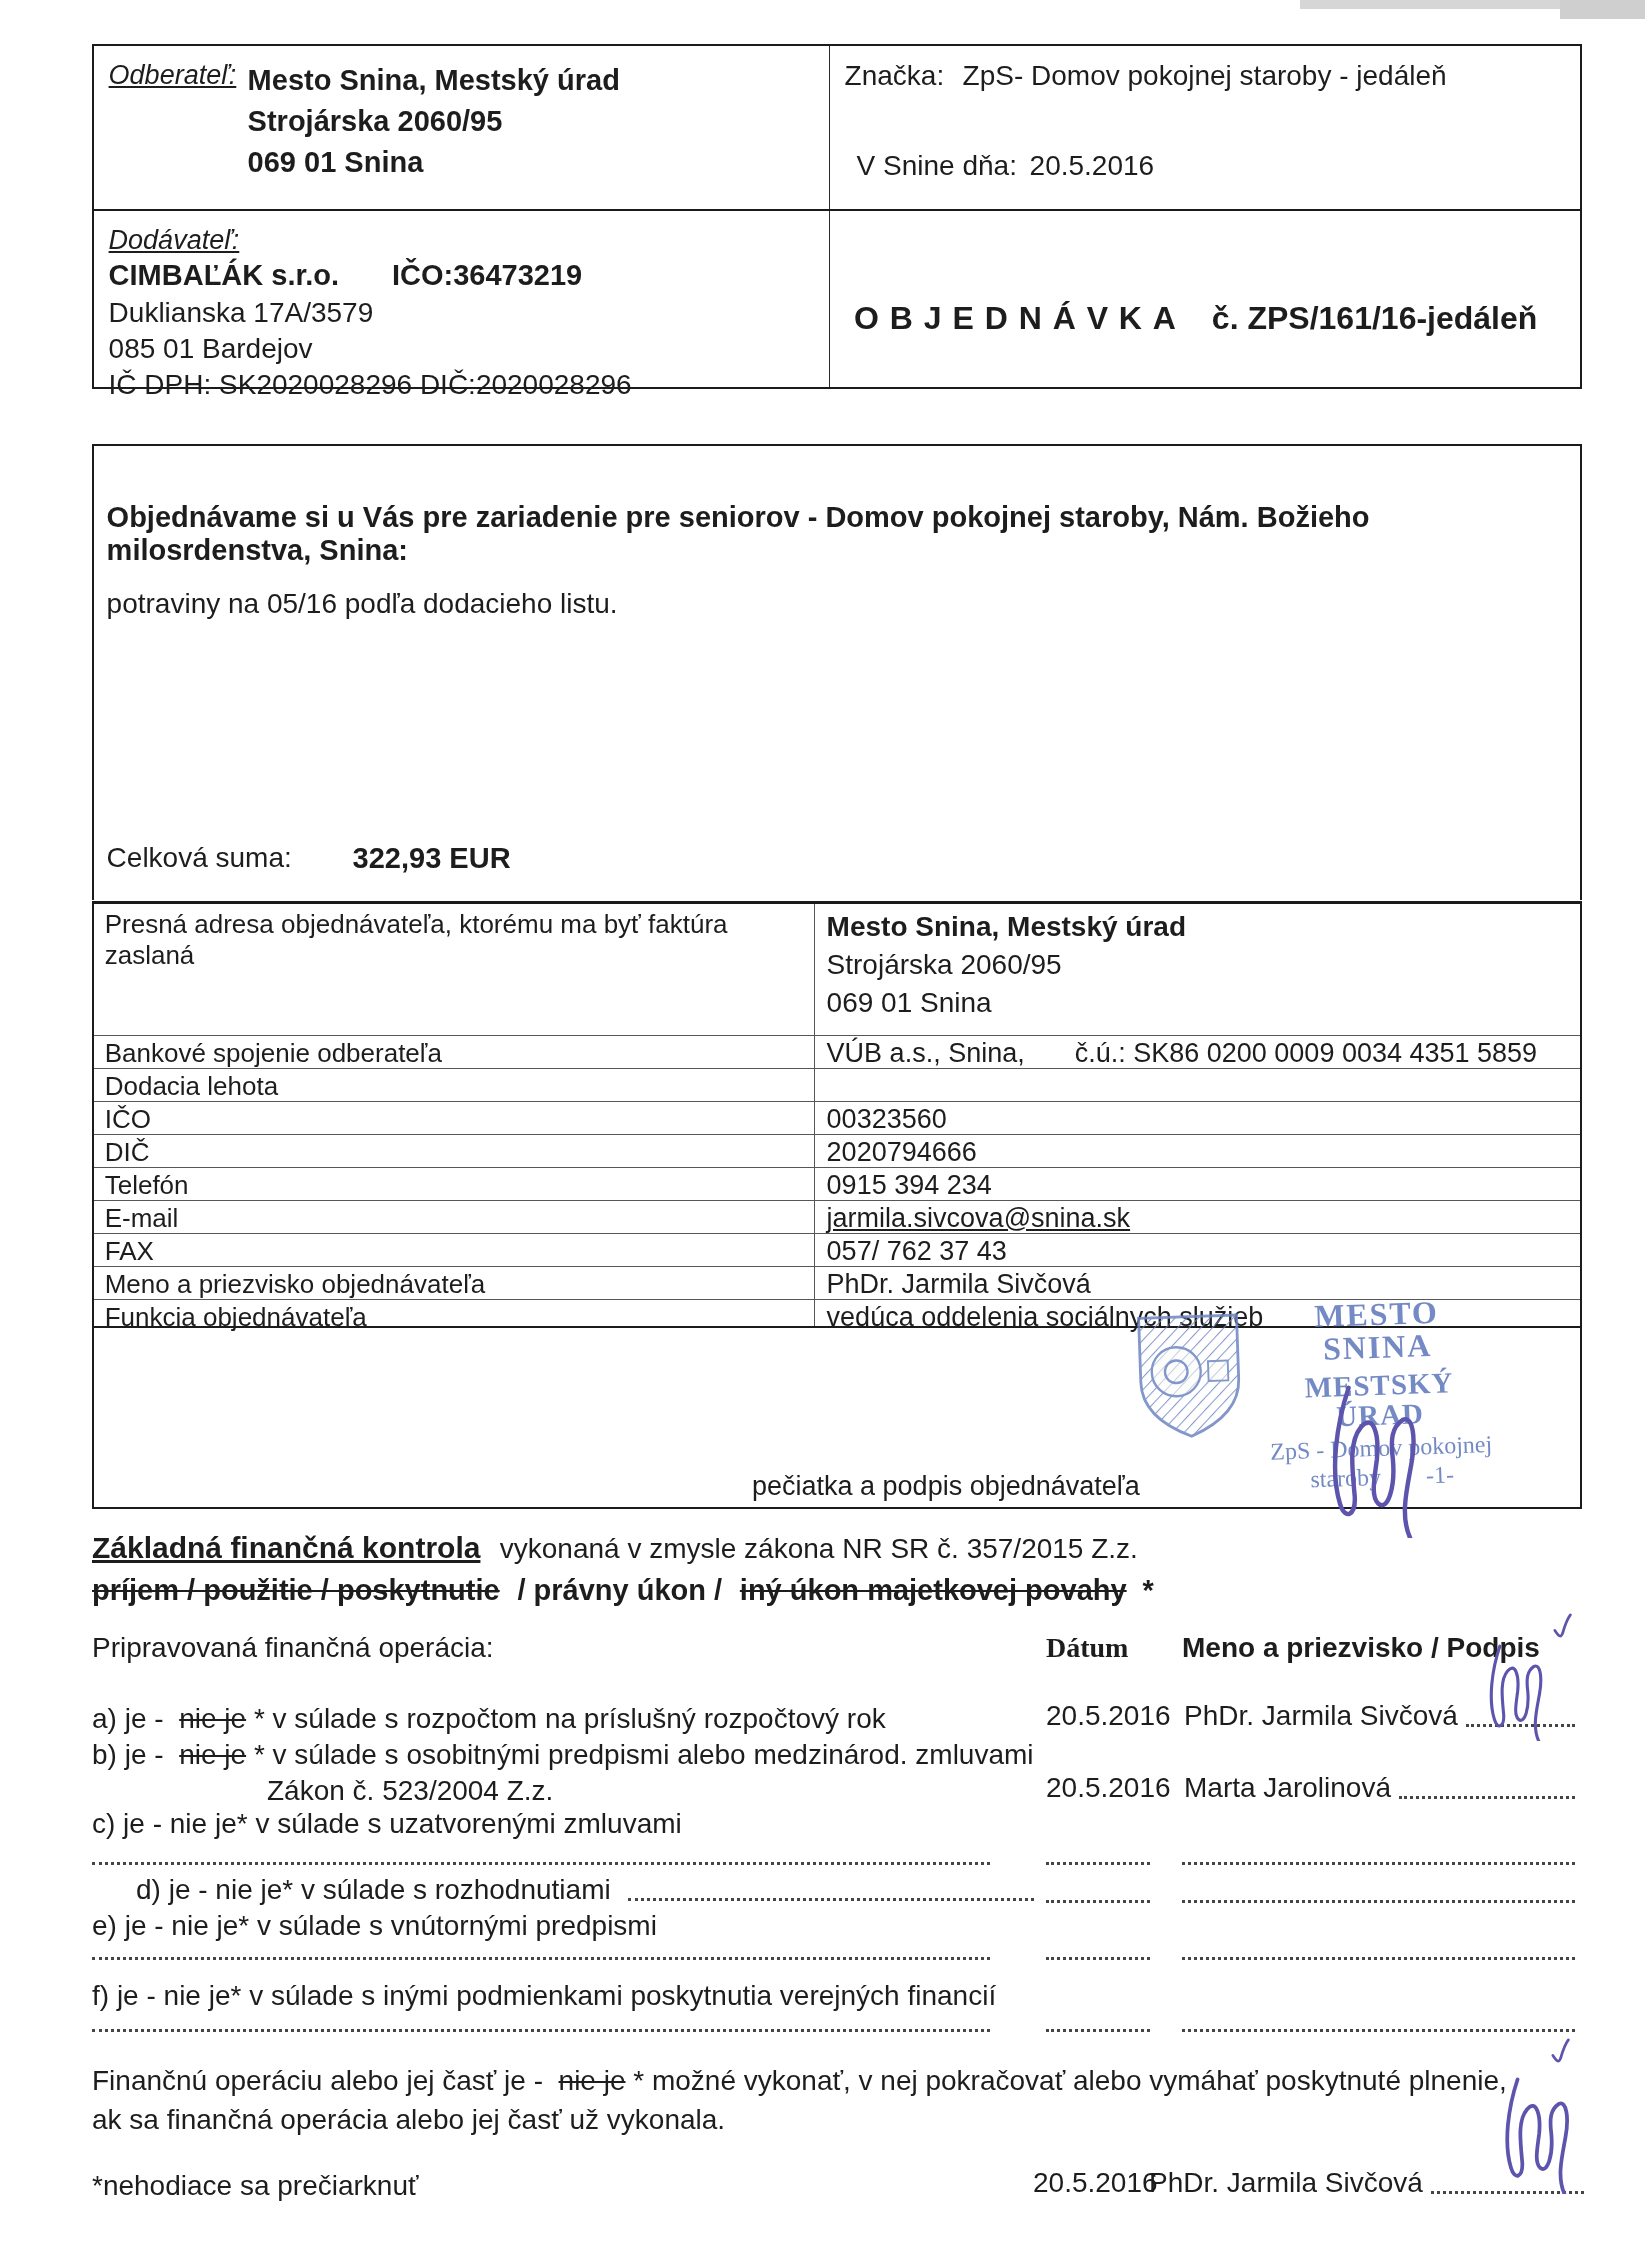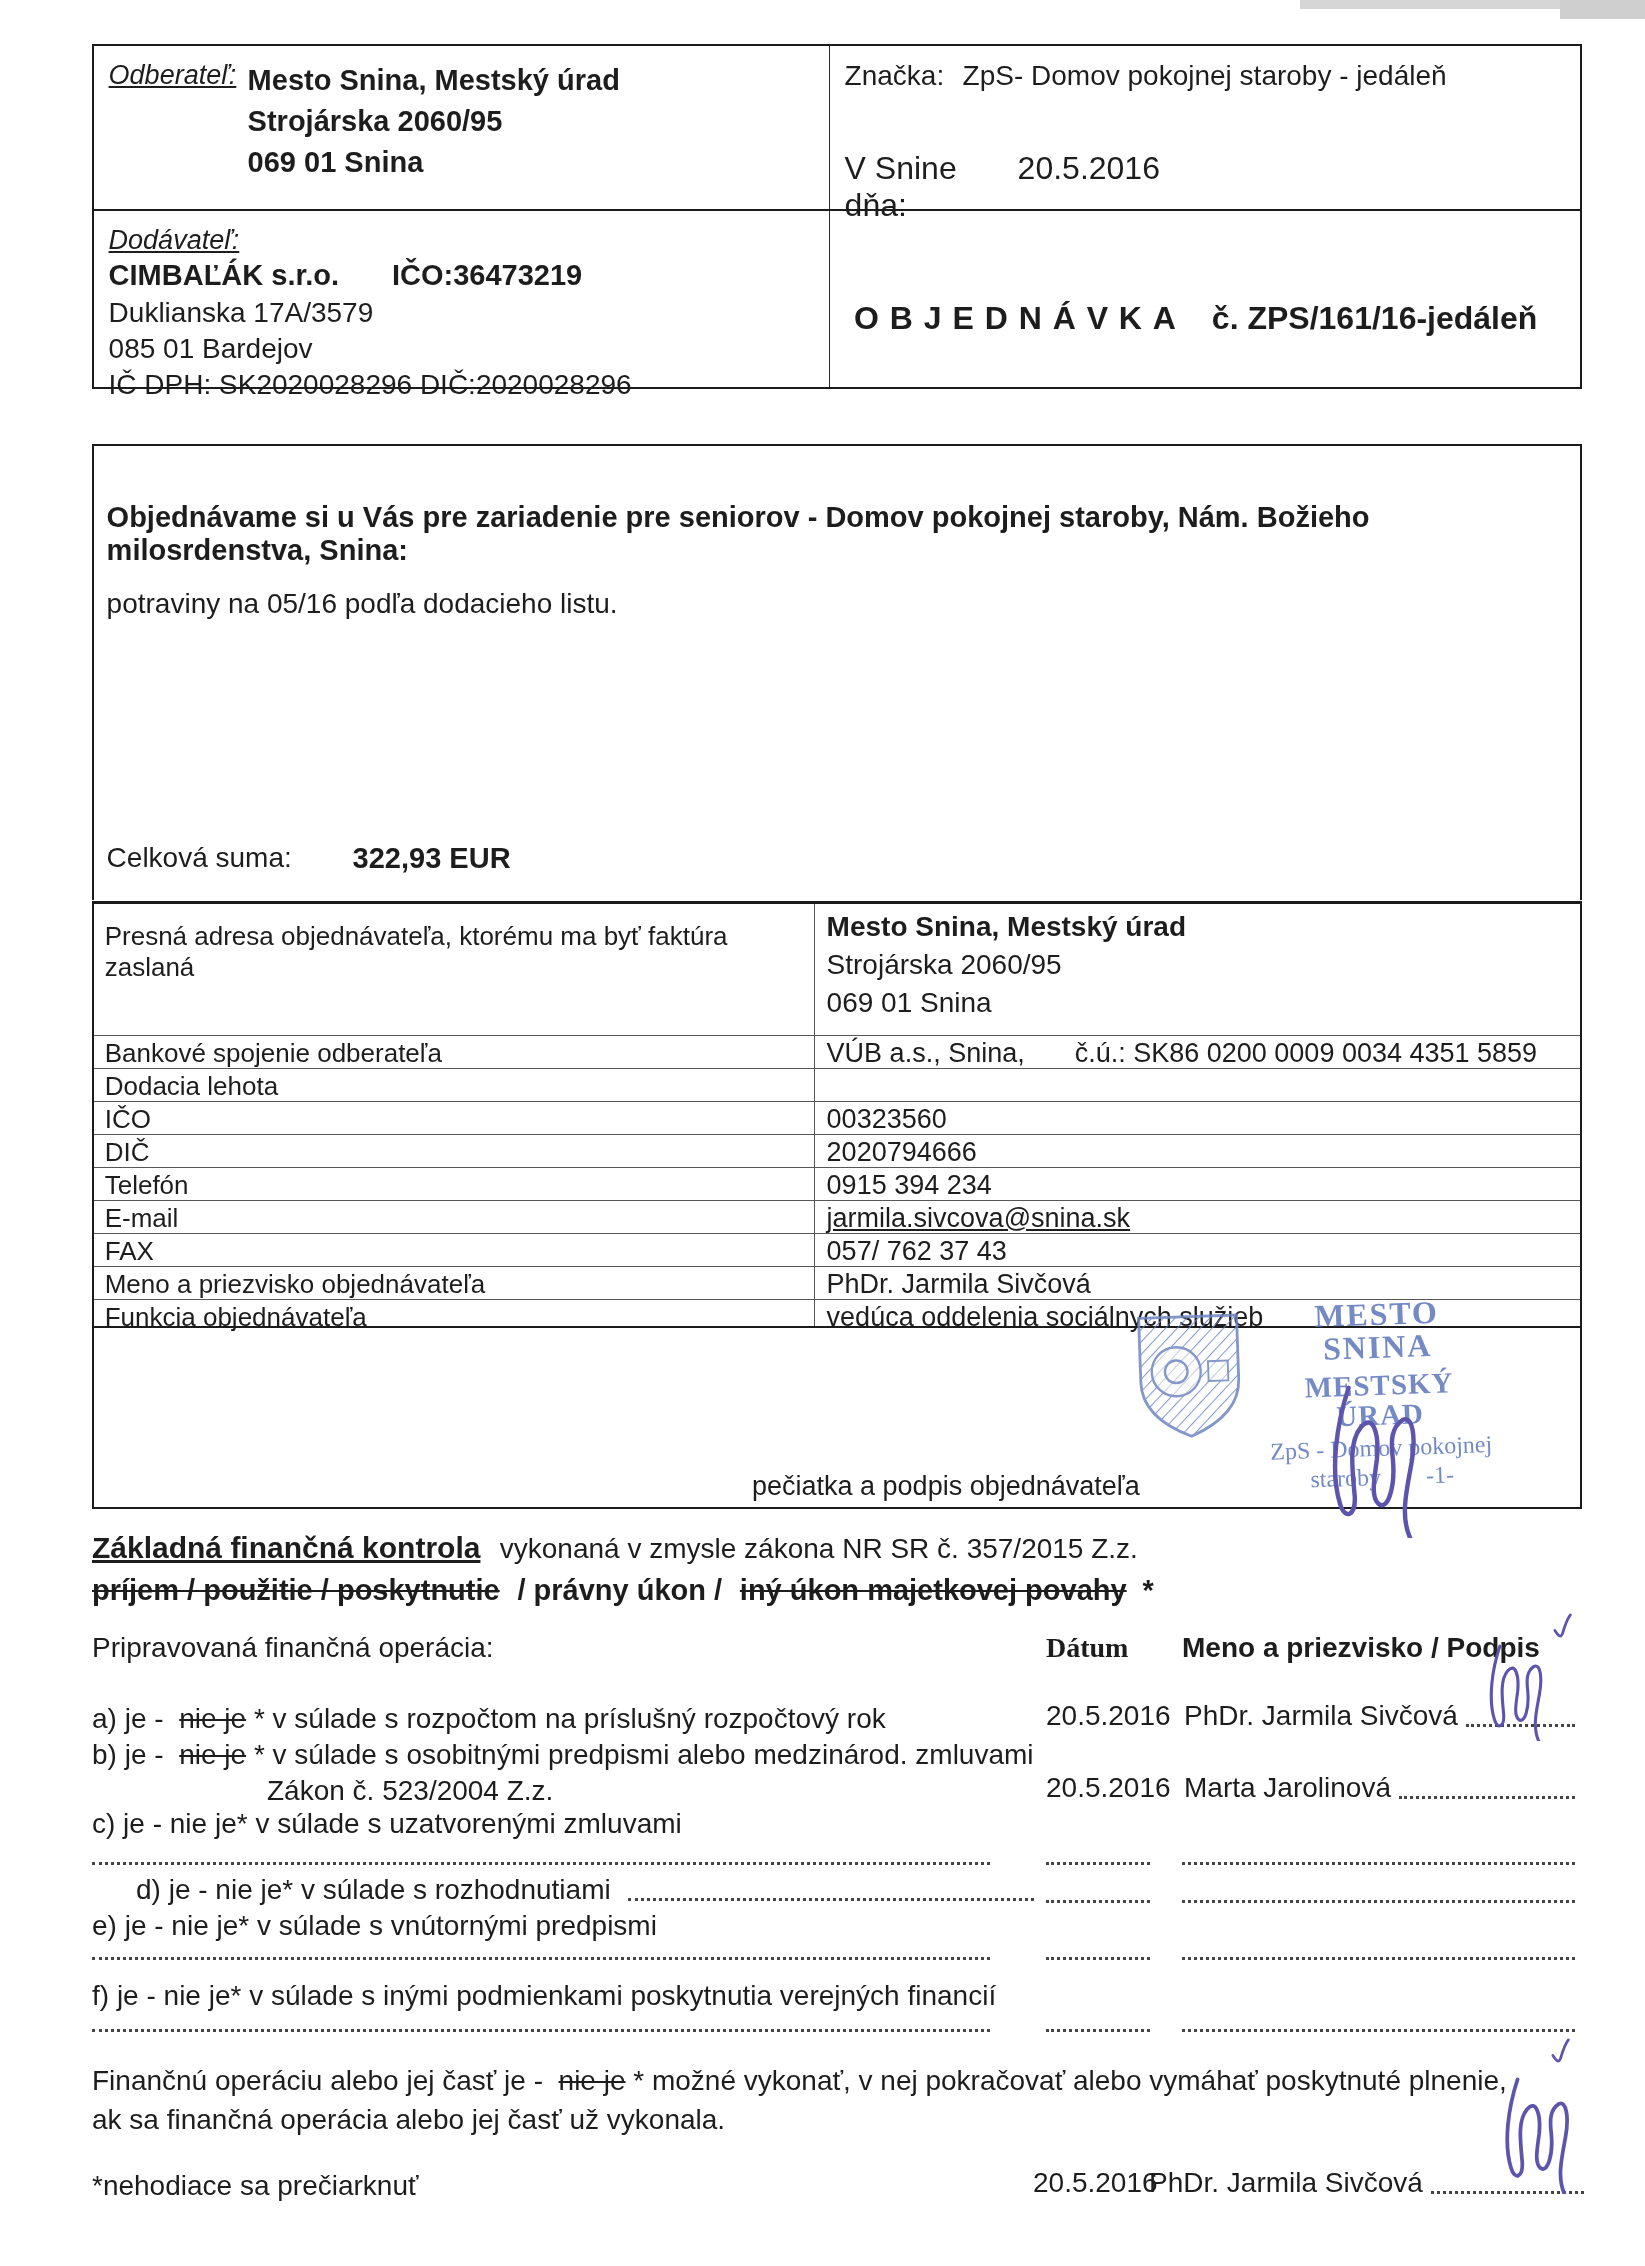--- a/index.html
+++ b/index.html
@@ -21,21 +21,21 @@
   .t2{left:92px;top:209px;width:1490px;height:180px;border:2.9px solid #1b1b1b;display:flex;box-sizing:border-box;}
   .cell-l{width:736px;border-right:1.9px solid #2a2a2a;box-sizing:border-box;padding:13.6px 9.7px 0 14.6px;}
   .cell-r{flex:1;box-sizing:border-box;padding:13.6px 9.7px 0 14.6px;position:relative;}
   .odb-row{display:flex;font-size:28px;}
   .odb-label{width:139px;font-size:27px;}
   .odb-lines{line-height:41px;font-size:29px;}
   .sup-line{font-size:28px;line-height:36px;}
   .sup-name{display:flex;gap:53px;font-size:29px;line-height:39px;}
   .znacka-row{display:flex;font-size:28px;}
   .znacka-label{width:118px;}
-  .date-row{display:flex;font-size:32px;margin-top:58px;}
+  .date-row{display:flex;font-size:28px;margin-top:58px;margin-left:12px;}
   .date-label{width:173px;}
   .order-title{position:absolute;left:24px;top:89px;display:flex;align-items:baseline;font-size:32px;font-weight:bold;}
   .order-word{letter-spacing:0.34em;}
   .order-num{margin-left:25px;}
 
   
   .t3{left:92px;top:444px;width:1490px;height:456px;border:2.9px solid #1b1b1b;border-bottom:none;
       box-sizing:border-box;padding:9.7px 11.6px 0 12.6px;position:relative;}
   .subj-label{font-size:27px;}
   .subj-bold{font-size:29px;font-weight:bold;margin-top:45px;}
@@ -138,21 +138,21 @@
     <div class="subj-bold">Objednávame si u Vás pre zariadenie pre seniorov - Domov pokojnej staroby, Nám. Božieho milosrdenstva, Snina:</div>
     <div class="subj-norm">potraviny na 05/16 podľa dodacieho listu.</div>
     <div class="total-row">
       <span class="total-label">Celková suma:</span>
       <span class="total-value">322,93 EUR</span>
     </div>
   </div>
 
   <div class="abs t4">
     <div class="drow r-tall">
-      <div class="dlabel" style="padding-top:17px;">Presná adresa objednávateľa, ktorému ma byť faktúra zaslaná</div>
+      <div class="dlabel" style="padding-top:5px;">Presná adresa objednávateľa, ktorému ma byť faktúra zaslaná</div>
       <div class="dvalue" style="padding-top:3.9px;">
         <div class="addr-name">Mesto Snina, Mestský úrad</div>
         <div class="addr-line">Strojárska 2060/95</div>
         <div class="addr-line">069 01 Snina</div>
       </div>
     </div>
     <div class="drow r-std">
       <div class="dlabel">Bankové spojenie odberateľa</div>
       <div class="dvalue bank-val">
         <span>VÚB a.s., Snina,</span>

